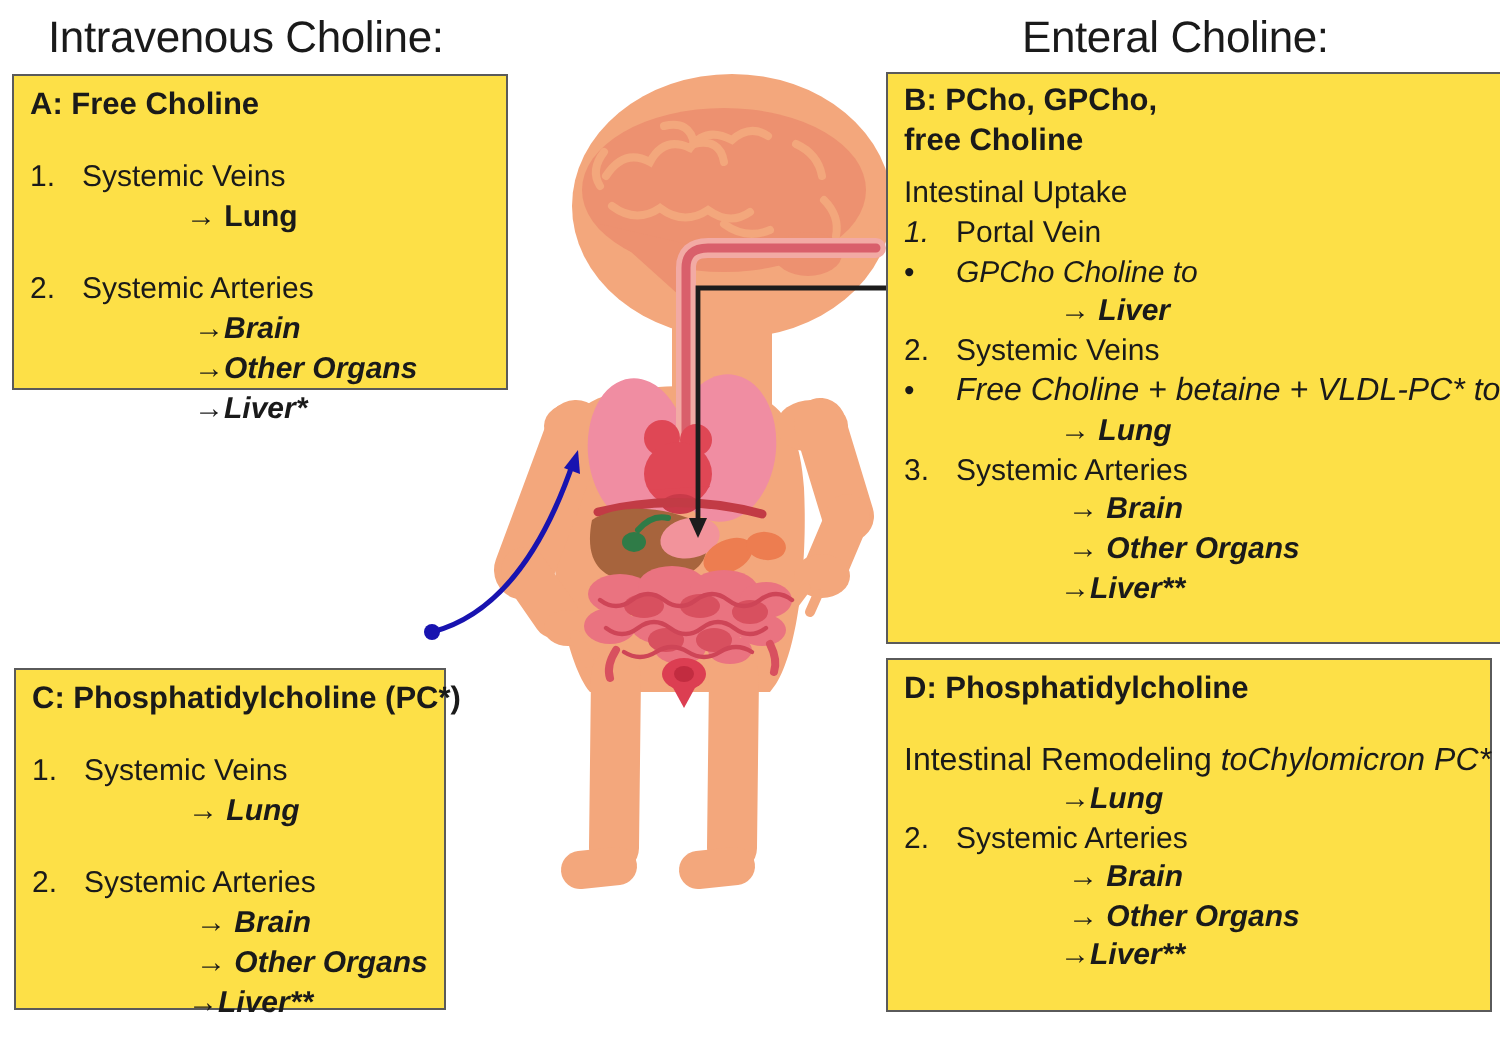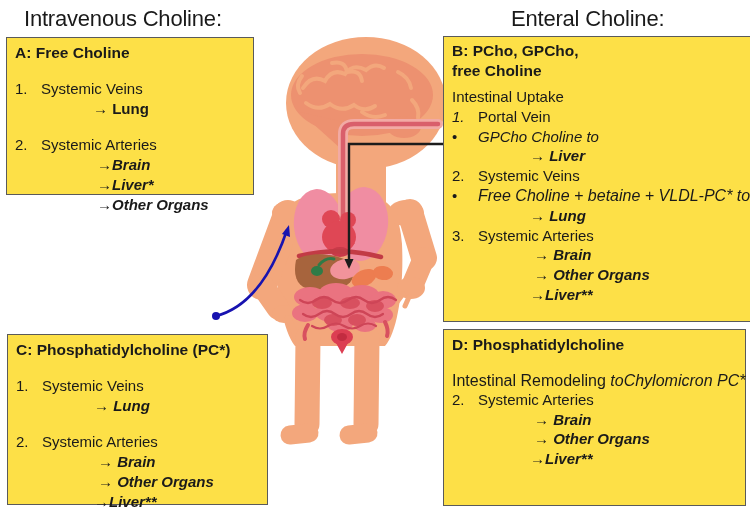--- a/index.html
+++ b/index.html
@@ -8,21 +8,21 @@
   svg.fig{position:absolute;left:0;top:0;width:750px;height:521px}
 
   .heading{position:absolute;font-weight:400;font-size:22px;letter-spacing:-0.2px;white-space:nowrap}
   #hL{left:24px;top:6px}
   #hR{left:511px;top:6px}
 
   .pbox{position:absolute;background:#fde047;border:1.5px solid var(--c-boxBorder,#5a5a5a);
         box-sizing:border-box;padding:4px 8px 0 8px}
   #boxA{left:6px;top:37px;width:248px;height:158px}
   #boxB{left:443px;top:36px;width:365px;height:286px}
-  #boxC{left:7px;top:334px;width:261px;height:171px}
+  #boxC{left:7px;top:334px;width:216px;height:171px}
   #boxD{left:443px;top:329px;width:303px;height:177px}
 
   .bt{font-weight:700;font-size:15.5px;line-height:21px;white-space:nowrap}
   .ln{font-size:15px;line-height:20px;white-space:nowrap}
   #boxB .bt{line-height:20px}
   #boxB .ln{line-height:19.8px}
   #boxD .ln{line-height:19.4px}
   .mk{display:inline-block;width:26px}
   .it{font-style:italic}
   .bi{font-weight:700;font-style:italic}
@@ -178,22 +178,22 @@
 
   <div class="heading" id="hL">Intravenous Choline:</div>
   <div class="heading" id="hR">Enteral Choline:</div>
 
   <div class="pbox" id="boxA">
     <div class="bt">A: Free Choline</div>
     <div class="ln sp"><span class="mk">1.</span><span>Systemic Veins</span></div>
     <div class="ln b ind1">→ Lung</div>
     <div class="ln sp"><span class="mk">2.</span><span>Systemic Arteries</span></div>
     <div class="ln bi ind2">→Brain</div>
+    <div class="ln bi ind2">→Other Organs</div>
     <div class="ln bi ind2">→Liver*</div>
-    <div class="ln bi ind2">→Other Organs</div>
   </div>
 
   <div class="pbox" id="boxB">
     <div class="bt">B: PCho, GPCho,</div>
     <div class="bt">free Choline</div>
     <div class="ln sp2">Intestinal Uptake</div>
     <div class="ln"><span class="mk it">1.</span><span>Portal Vein</span></div>
     <div class="ln"><span class="mk">•</span><span class="it">GPCho Choline to</span></div>
     <div class="ln bi ind1">→ Liver</div>
     <div class="ln"><span class="mk">2.</span><span>Systemic Veins</span></div>
@@ -211,19 +211,20 @@
     <div class="ln bi ind1">→ Lung</div>
     <div class="ln sp"><span class="mk">2.</span><span>Systemic Arteries</span></div>
     <div class="ln bi ind2">→ Brain</div>
     <div class="ln bi ind2">→ Other Organs</div>
     <div class="ln bi ind1">→Liver**</div>
   </div>
 
   <div class="pbox" id="boxD">
     <div class="bt">D: Phosphatidylcholine</div>
     <div class="ln sp sm2"><span>Intestinal Remodeling </span><span class="it">toChylomicron PC*</span></div>
+    <div class="ln bi ind1">→Lung</div>
     <div class="ln"><span class="mk">2.</span><span>Systemic Arteries</span></div>
     <div class="ln bi ind2">→ Brain</div>
     <div class="ln bi ind2">→ Other Organs</div>
     <div class="ln bi ind1">→Liver**</div>
   </div>
 
 </div>
 
 </body></html>

